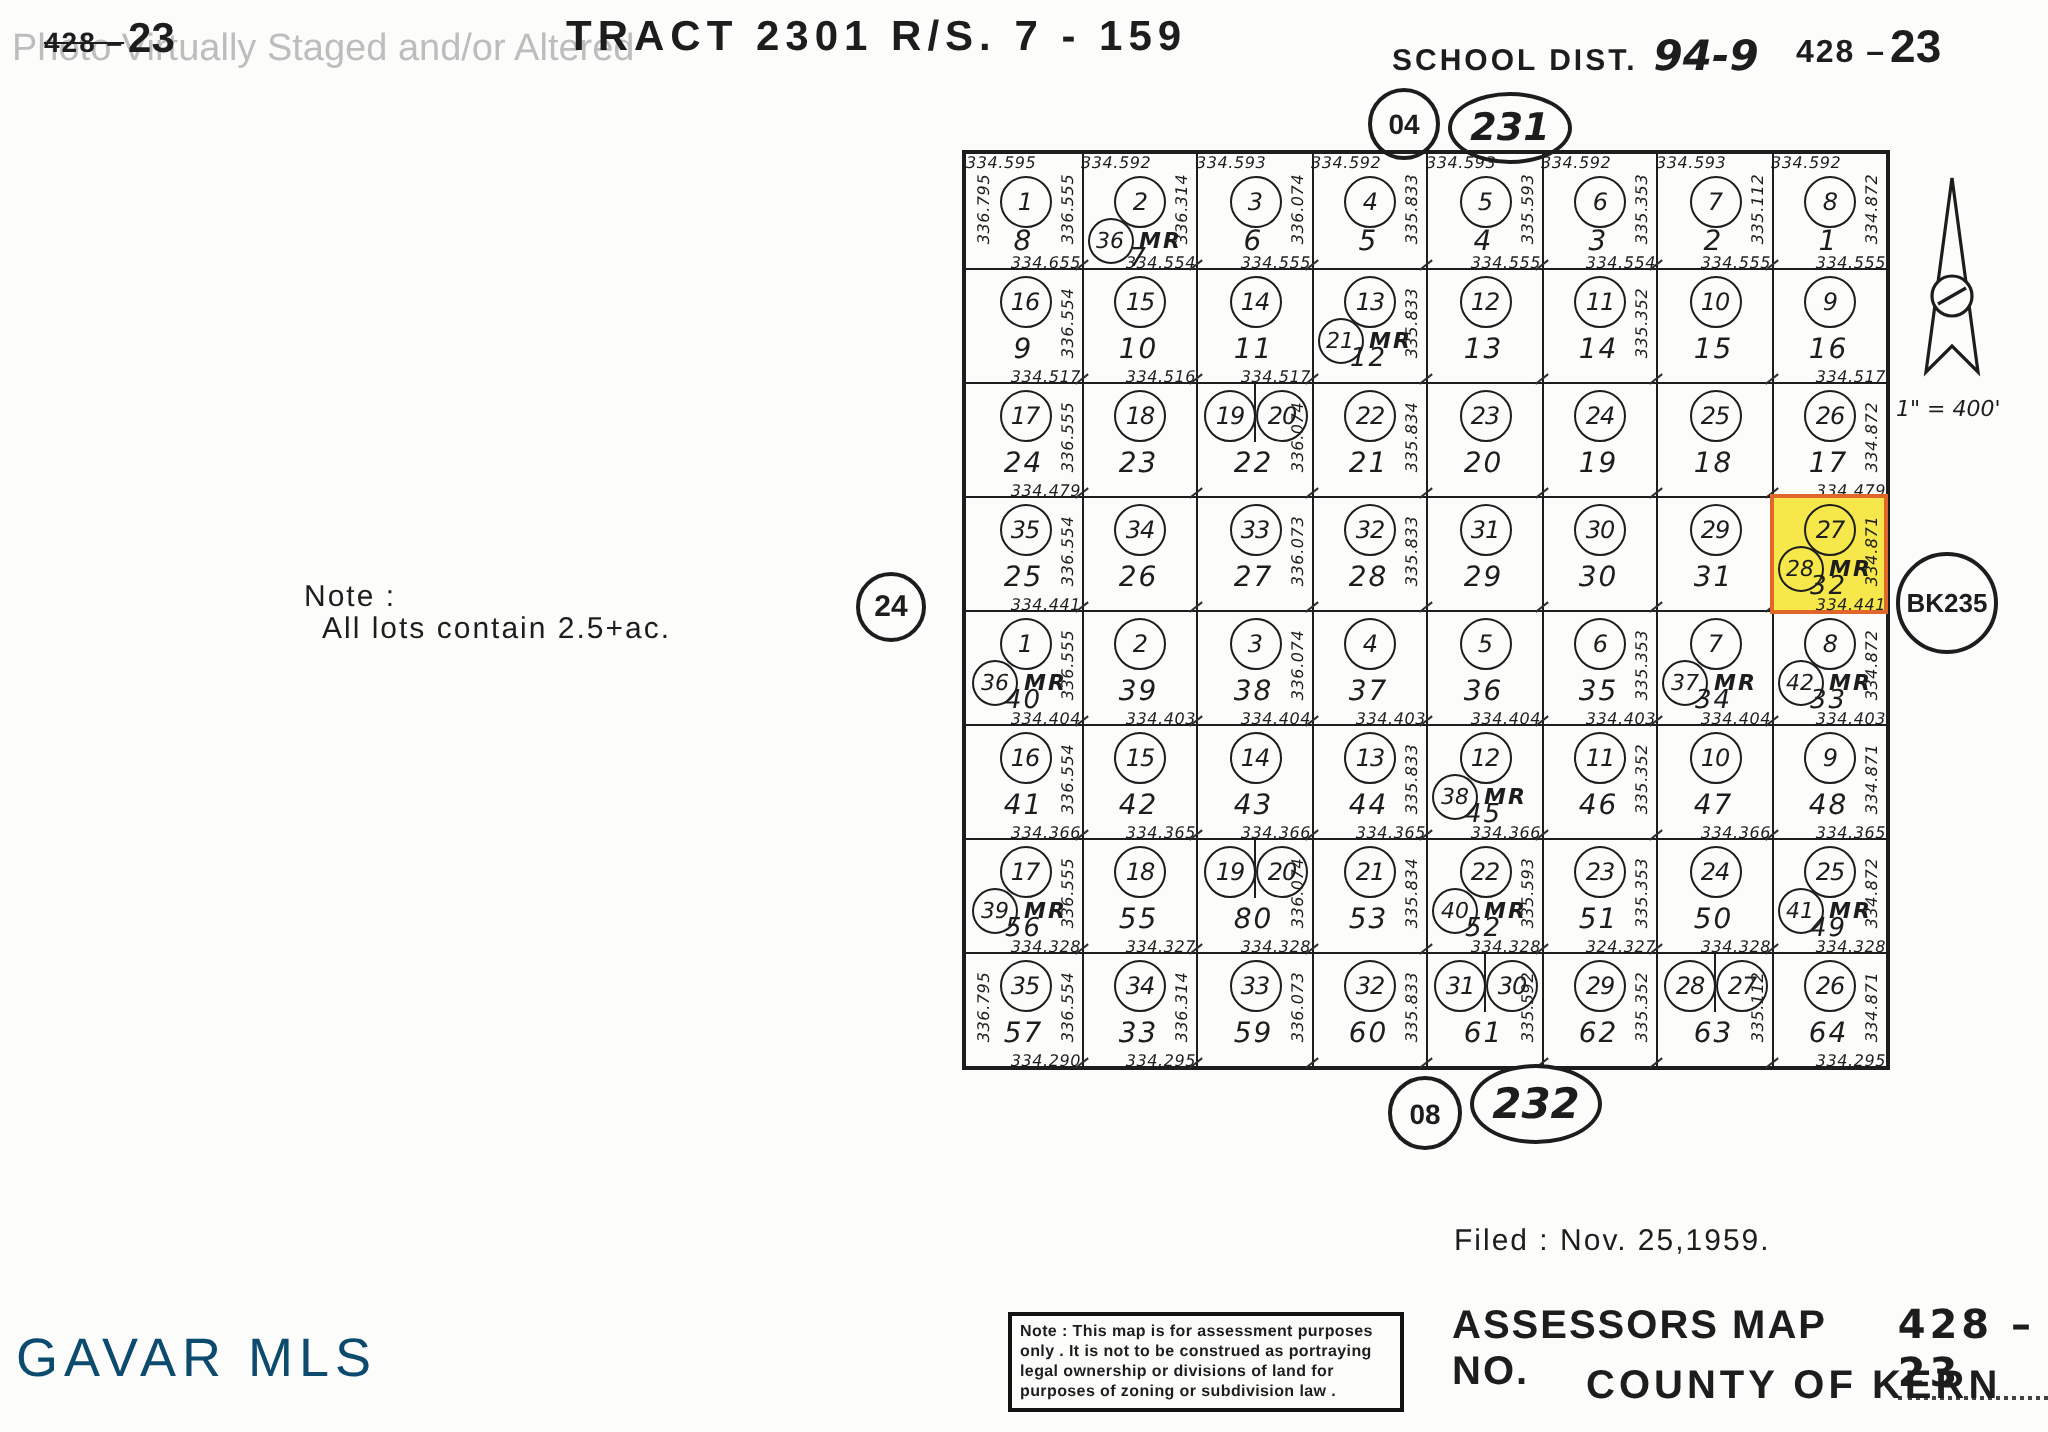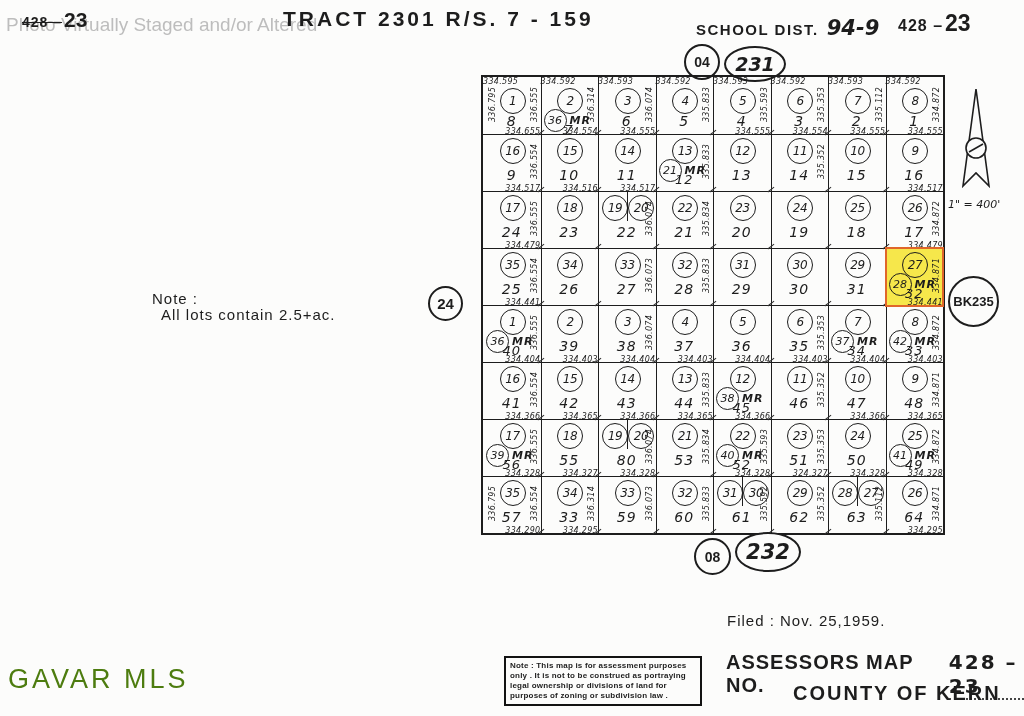--- a/index.html
+++ b/index.html
@@ -46,21 +46,21 @@
   #note-line1,#note-line2{font:15px "Liberation Sans",sans-serif;letter-spacing:1px;}
 
   
   #filed-text{font:15px "Liberation Sans",sans-serif;letter-spacing:1px;}
   #disclaimer-box{border:2px solid #121212;width:186px;padding:3px 4px;background:#fcfcfb;}
   .disc-line{font:700 8px "Liberation Sans",sans-serif;line-height:10px;letter-spacing:0.2px;}
   #assessors-title{font:700 20px "Liberation Sans",sans-serif;letter-spacing:1px;}
   #assessors-number{font:600 20px "DejaVu Sans",sans-serif;letter-spacing:2px;border-bottom:2px dotted #444;margin-left:4px;}
   #county-line{font:700 20px "Liberation Sans",sans-serif;letter-spacing:2px;}
   #wm-top{font:19px "Liberation Sans",sans-serif;}
-  #wm-bottom{font:300 27px "Liberation Sans",sans-serif;letter-spacing:3px;color:#4d7c0f;}
+  #wm-bottom{font:300 27px "Liberation Sans",sans-serif;letter-spacing:3px;color:#0c4a6e;}
   #bk-ref{border:2px solid #1d1d1d;border-radius:50%;width:47px;height:47px;display:flex;align-items:center;justify-content:center;
     font:700 13px "Liberation Sans",sans-serif;}
   #scale-text{font:italic 11px "DejaVu Sans",sans-serif;}
 </style>
 </head>
 <body>
 
 <div id="page">
 
   <div class="abs wm" id="wm-top" style="left:6px;top:14px;">Photo Virtually Staged and/or Altered</div>

